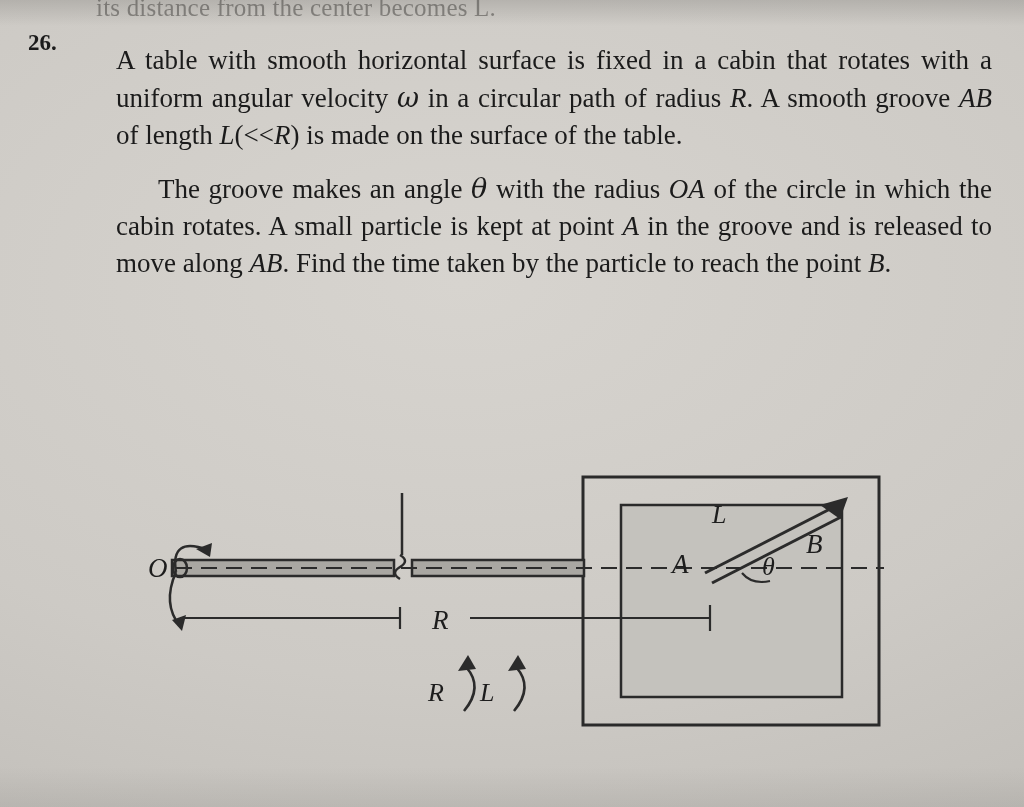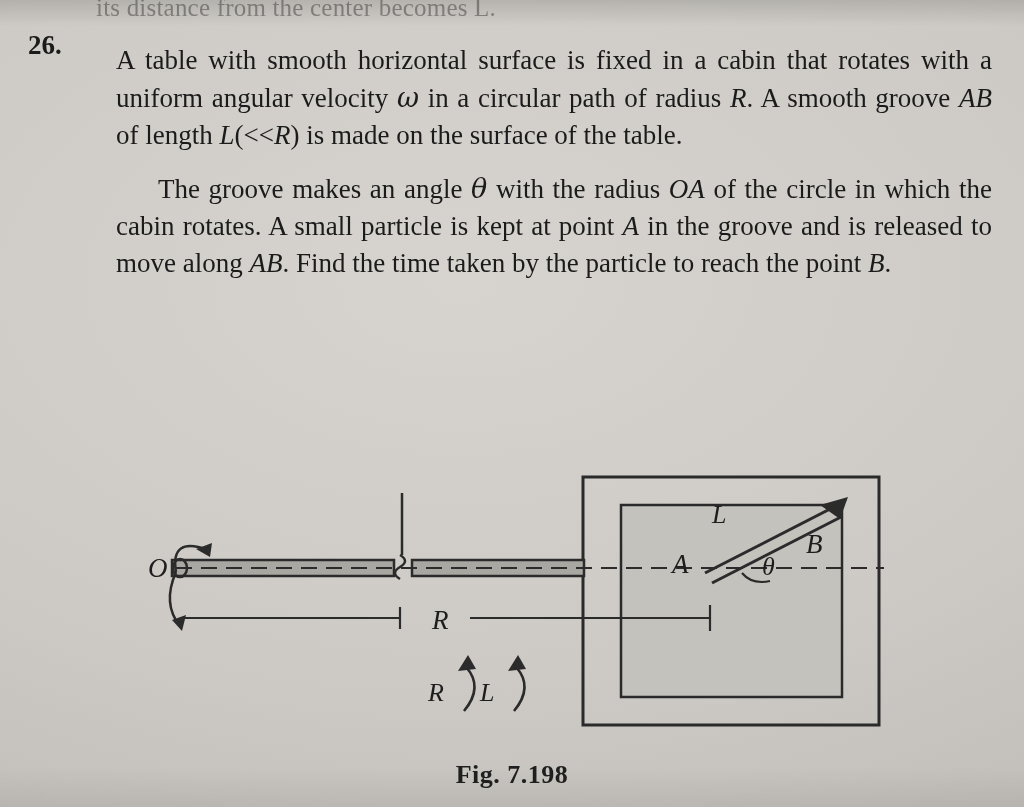--- a/index.html
+++ b/index.html
@@ -51,21 +51,21 @@
     position: absolute;
     left: 28px;
     top: 26px;
     width: 980px;
   }
   .qnum {
     position: absolute;
     left: 0;
     top: 4px;
     font-weight: bold;
-    font-size: 27px;
+    font-size: 23px;
   }
   .ptext {
     margin-left: 72px;
     font-size: 27px;
     line-height: 37px;
     text-align: justify;
     text-justify: inter-word;
   }
   .ptext p { margin: 16px; }
   .ptext p.indent { text-indent: 42px; }
@@ -163,14 +163,13 @@
     <text class="lbl" x="148" y="122" font-size="27">O</text>
     <text class="lbl" x="432" y="174" font-size="27">R</text>
     <text class="lbl" x="712" y="68" font-size="26">L</text>
     <text class="lbl" x="672" y="118" font-size="27">A</text>
     <text class="lbl" x="806" y="98" font-size="27">B</text>
     <text class="lbl" x="762" y="120" font-size="26" font-family="DejaVu Serif, serif">θ</text>
     <text class="lbl" x="428" y="246" font-size="26">R</text>
     <text class="lbl" x="480" y="246" font-size="26">L</text>
   </svg>
 
-  <div class="fig-caption">Fig. 7.198</div>
 </div>
 
 </body></html>

